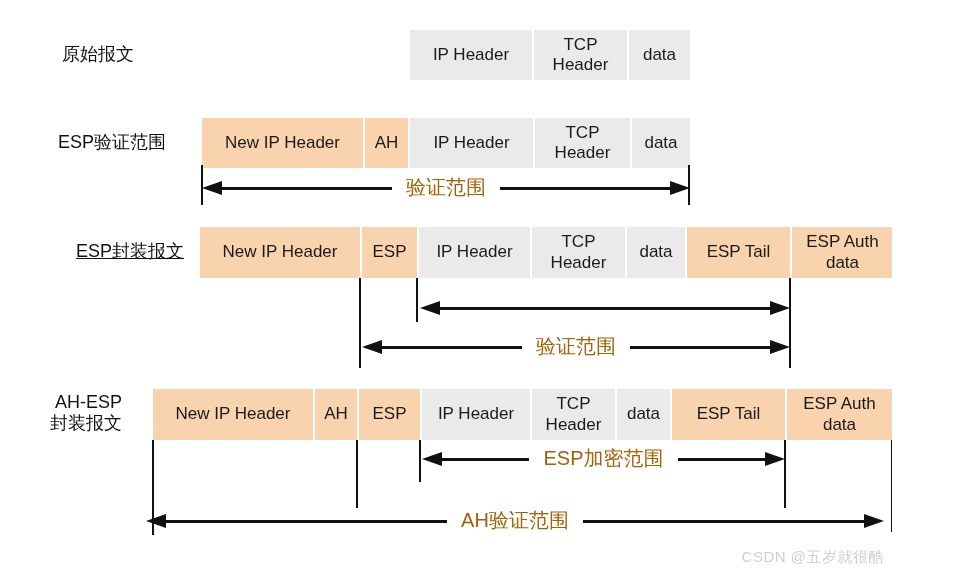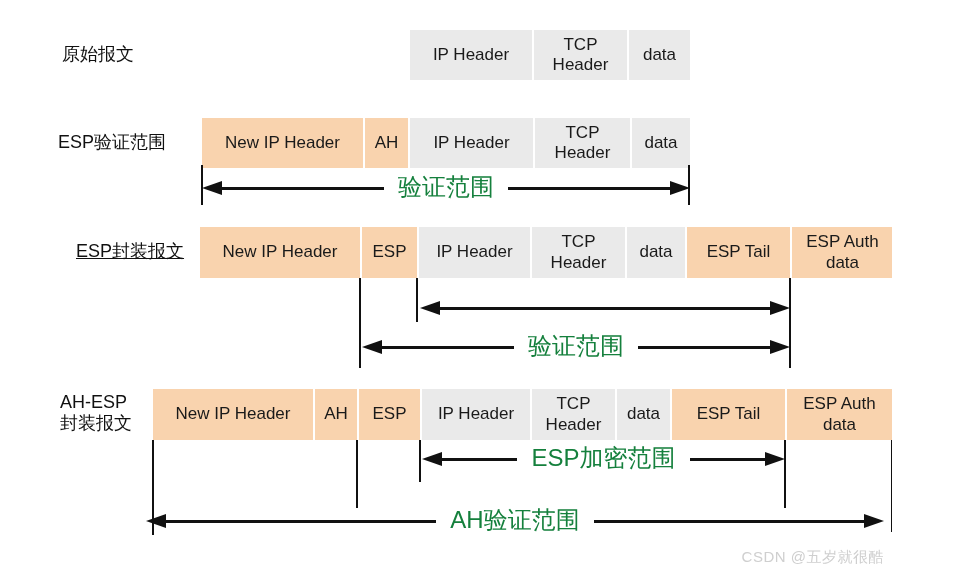--- a/index.html
+++ b/index.html
@@ -24,22 +24,22 @@
   .vline { position:absolute; width:2px; background:#111111; }
   .arrow {
     position:absolute; height:16px;
     display:flex; align-items:center;
   }
   .arrow .head-l { width:0; height:0; border-top:7px solid transparent;
     border-bottom:7px solid transparent; border-right:20px solid #111111; }
   .arrow .head-r { width:0; height:0; border-top:7px solid transparent;
     border-bottom:7px solid transparent; border-left:20px solid #111111; }
   .arrow .line { flex:1; height:3px; background:#111111; }
-  .arrow .txt { padding:0 14px; font-size:24px; white-space:nowrap;
-    color:#15803d; transform:translateY(-1px); }
+  .arrow .txt { padding:0 14px; font-size:20px; white-space:nowrap;
+    color:#a16207; transform:translateY(-1px); }
   .watermark {
     position:absolute; right:8px; top:548px; font-size:15px;
     color:#cfcfcf; letter-spacing:0.5px;text-align:center;
   }
 </style>
 </head>
 <body>
 
 <div id="canvas">
 
@@ -89,21 +89,21 @@
     <span class="head-r"></span>
   </div>
   <div class="arrow" style="left:362px; top:339px; width:428px;">
     <span class="head-l"></span>
     <span class="line"></span>
     <span class="txt">验证范围</span>
     <span class="line"></span>
     <span class="head-r"></span>
   </div>
 
-  <div class="rowlabel" style="left:60px; top:392px; width:84px; text-align:left;">AH-ESP
+  <div class="rowlabel" style="left:38px; top:392px; width:84px; text-align:right;">AH-ESP
 封装报文</div>
   <div class="box orange" style="left:153px; top:389px; width:160px; height:51px;">New IP Header</div>
   <div class="box orange bl" style="left:313px; top:389px; width:44px; height:51px;">AH</div>
   <div class="box orange bl" style="left:357px; top:389px; width:63px; height:51px;">ESP</div>
   <div class="box gray bl" style="left:420px; top:389px; width:110px; height:51px;">IP Header</div>
   <div class="box gray bl" style="left:530px; top:389px; width:85px; height:51px;">TCP
 Header</div>
   <div class="box gray bl" style="left:615px; top:389px; width:55px; height:51px;">data</div>
   <div class="box orange bl" style="left:670px; top:389px; width:115px; height:51px;">ESP Tail</div>
   <div class="box orange bl" style="left:785px; top:389px; width:107px; height:51px;">ESP Auth

